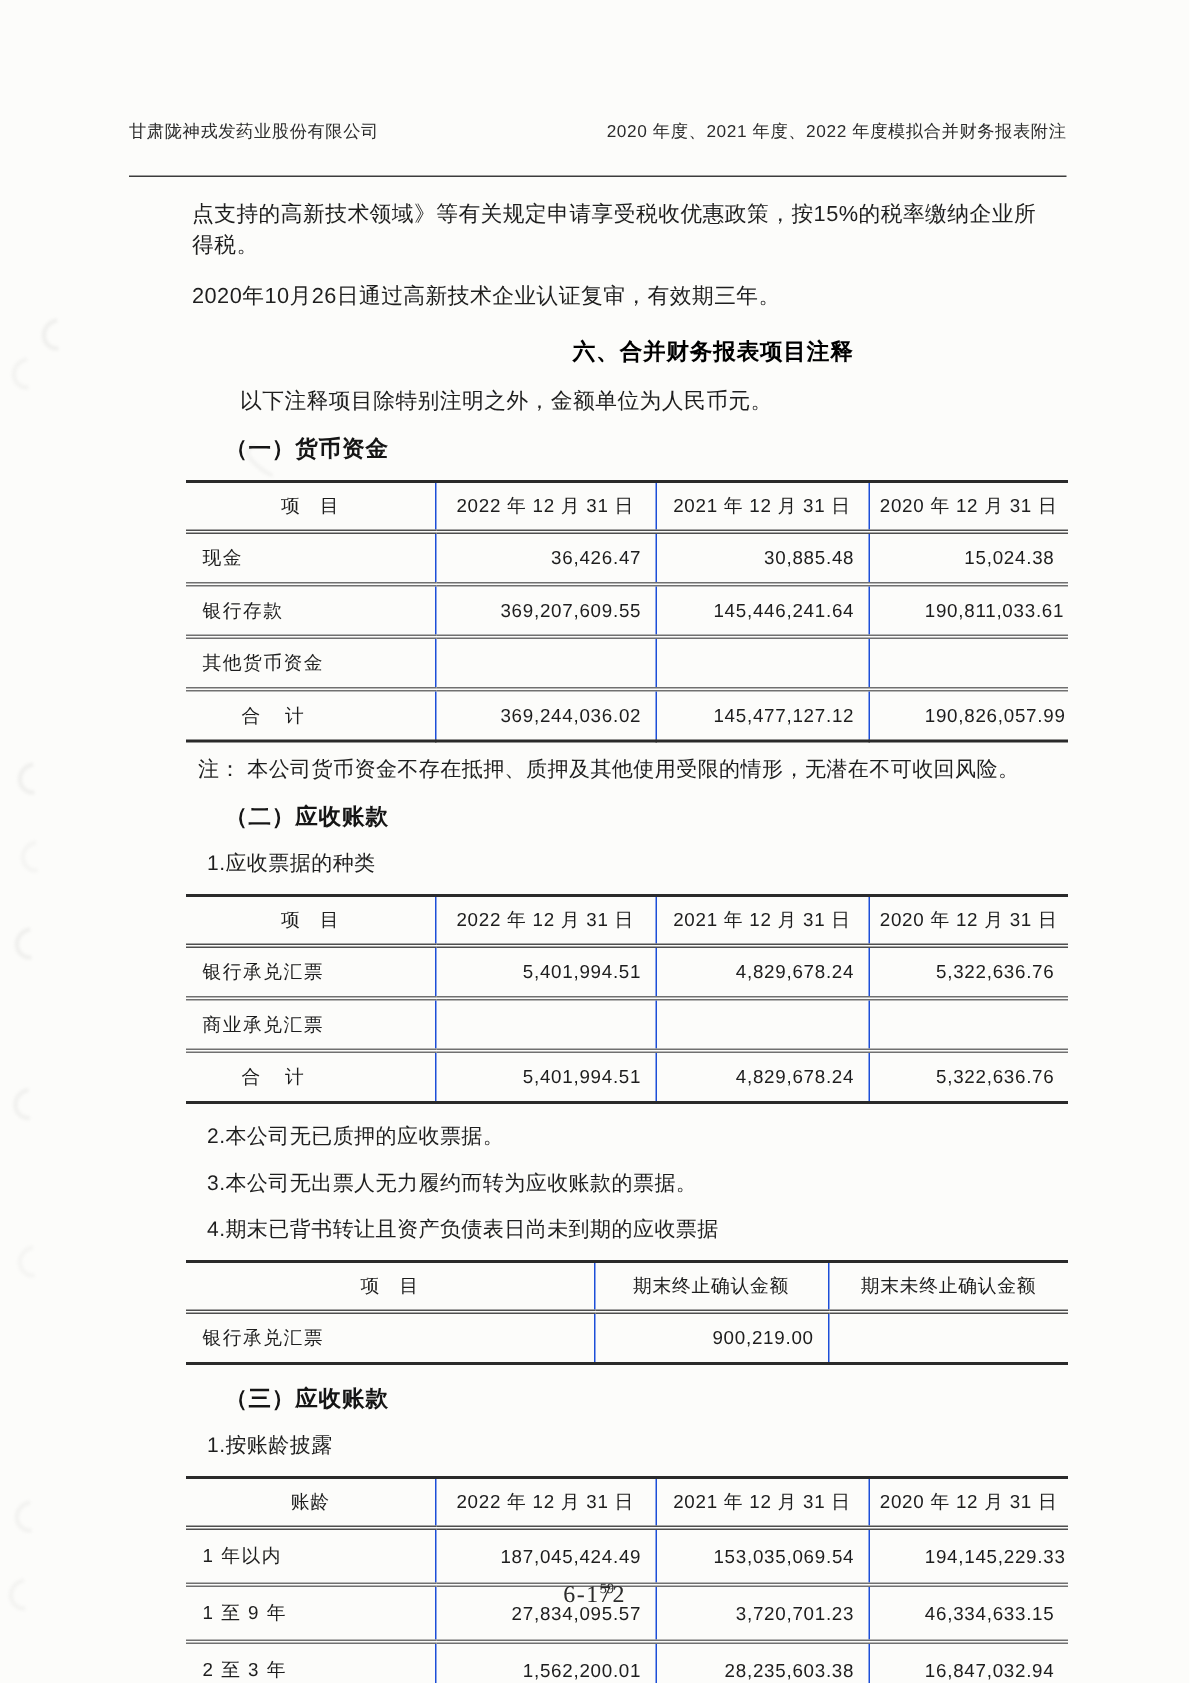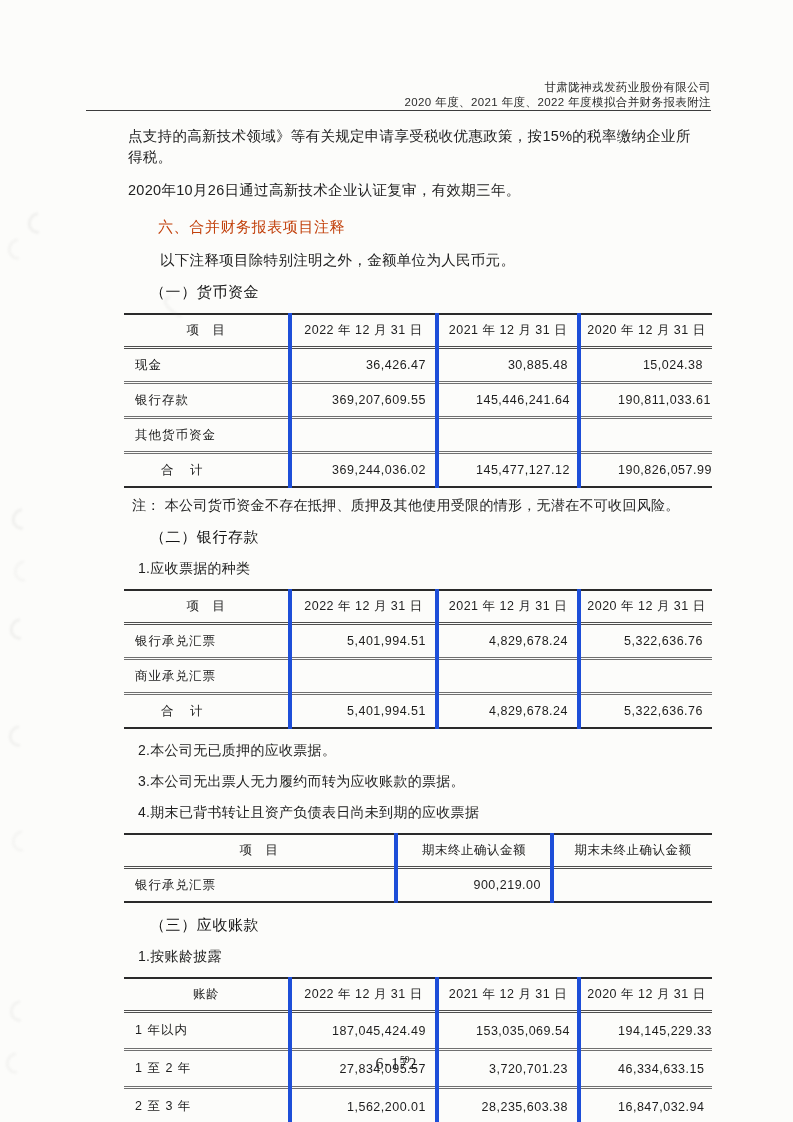--- a/index.html
+++ b/index.html
@@ -21,48 +21,48 @@
   .smudge:nth-child(4){left:12px;top:508px;}
   .smudge:nth-child(5){left:14px;top:560px;opacity:.06;}
   .smudge:nth-child(6){left:10px;top:618px;}
   .smudge:nth-child(7){left:9px;top:725px;opacity:.09;}
   .smudge:nth-child(8){left:12px;top:830px;opacity:.06;}
   .smudge:nth-child(9){left:10px;top:1000px;opacity:.08;}
   .smudge:nth-child(10){left:6px;top:1052px;opacity:.07;}
 
   .doc-header{
     display:flex;justify-content:space-between;align-items:flex-end;
-    margin:80px 82px 0 86px;padding-bottom:0;
+    margin:80px 82px 0 86px;padding-bottom:22px;
     border-bottom:1.5px solid #3c3c3c;
-    font-size:11.5px;color:#2c2c2c;letter-spacing:.4px;flex-direction:column;
+    font-size:11.5px;color:#2c2c2c;letter-spacing:.4px;
   }
   .para{font-size:14.5px;color:#1e1e1e;margin:0;letter-spacing:.3px;}
   .p1{margin:15px 88px 0 128px;line-height:1.45;}
   .p2{margin:13px 88px 0 128px;}
-  .h-section{font-size:15px;font-weight:normal;color:#c2410c;margin:18px 0 0 158px;letter-spacing:.6px;}
+  .h-section{font-size:15px;font-weight:bold;color:#000000;margin:18px 0 0 158px;letter-spacing:.6px;text-align:center;}
   .p-intro{margin:14px 18px 0 160px;}
-  .h-sub{font-size:15px;font-weight:normal;color:#151515;margin:13px 0 0 150px;letter-spacing:.6px;}
+  .h-sub{font-size:15px;font-weight:bold;color:#151515;margin:13px 0 0 150px;letter-spacing:.6px;}
   .p-note{margin:9px 0 0 132px;font-size:14px;}
   .p-item{margin:13px 0 0 138px;font-size:14px;}
 
   table{
     border-collapse:collapse;table-layout:fixed;
     margin:11px 0 0 124px;width:588px;
     border-top:2.5px solid #2a2a2a;border-bottom:2.5px solid #2a2a2a;
     font-size:12.5px;color:#1d1d1d;
   }
   col.c1{width:166px;}col.c2{width:147px;}col.c3{width:142px;}col.c4{width:133px;}
   col.e1{width:272px;}col.e2{width:156px;}col.e3{width:160px;}
   th{
     font-weight:normal;text-align:center;height:29px;
     border-bottom:3px double #4e4e4e;letter-spacing:.5px;
   }
   td{height:30px;border-bottom:3px double #707070;padding-left:37px;}
   tr:last-child td{border-bottom:none;}
-  th + th, td + td{border-left:4px solid #1d4ed8;}
+  th + th, td + td{border-left:1px solid #1d4ed8;}
   td.lbl{text-align:left;padding-left:11px;letter-spacing:1px;}
   td.val{text-align:right;padding-right:9px;font-variant-numeric:tabular-nums;letter-spacing:.5px;}
   td.ctr{letter-spacing:2px;}
   .aging td{height:33px;}
 
   .footer{
     position:absolute;left:0;right:0;top:1055px;text-align:center;
     font-family:"Liberation Serif","DejaVu Serif",serif;
     font-size:16px;color:#2a2a2a;letter-spacing:1px;
   }
@@ -139,21 +139,21 @@
         <td class="ctr">合　计</td>
         <td class="val">369,244,036.02</td>
         <td class="val">145,477,127.12</td>
         <td class="val">190,826,057.99</td>
       </tr>
     </tbody>
   </table>
 
   <p class="para p-note">注： 本公司货币资金不存在抵押、质押及其他使用受限的情形，无潜在不可收回风险。</p>
 
-  <p class="h-sub">（二）银行存款</p>
+  <p class="h-sub">（二）应收账款</p>
   <p class="para p-item">1.应收票据的种类</p>
 
   <table class="notes">
     <colgroup>
         <col class="c1">
         <col class="c2">
         <col class="c3">
         <col class="c4">
       </colgroup>
     <thead>
@@ -231,21 +231,21 @@
       </tr>
     </thead>
     <tbody>
       <tr>
         <td class="lbl">1 年以内</td>
         <td class="val">187,045,424.49</td>
         <td class="val">153,035,069.54</td>
         <td class="val">194,145,229.33</td>
       </tr>
       <tr>
-        <td class="lbl">1 至 2 年</td>
+        <td class="lbl">1 至 9 年</td>
         <td class="val">27,834,095.57</td>
         <td class="val">3,720,701.23</td>
         <td class="val">46,334,633.15</td>
       </tr>
       <tr>
         <td class="lbl">2 至 3 年</td>
         <td class="val">1,562,200.01</td>
         <td class="val">28,235,603.38</td>
         <td class="val">16,847,032.94</td>
       </tr>

